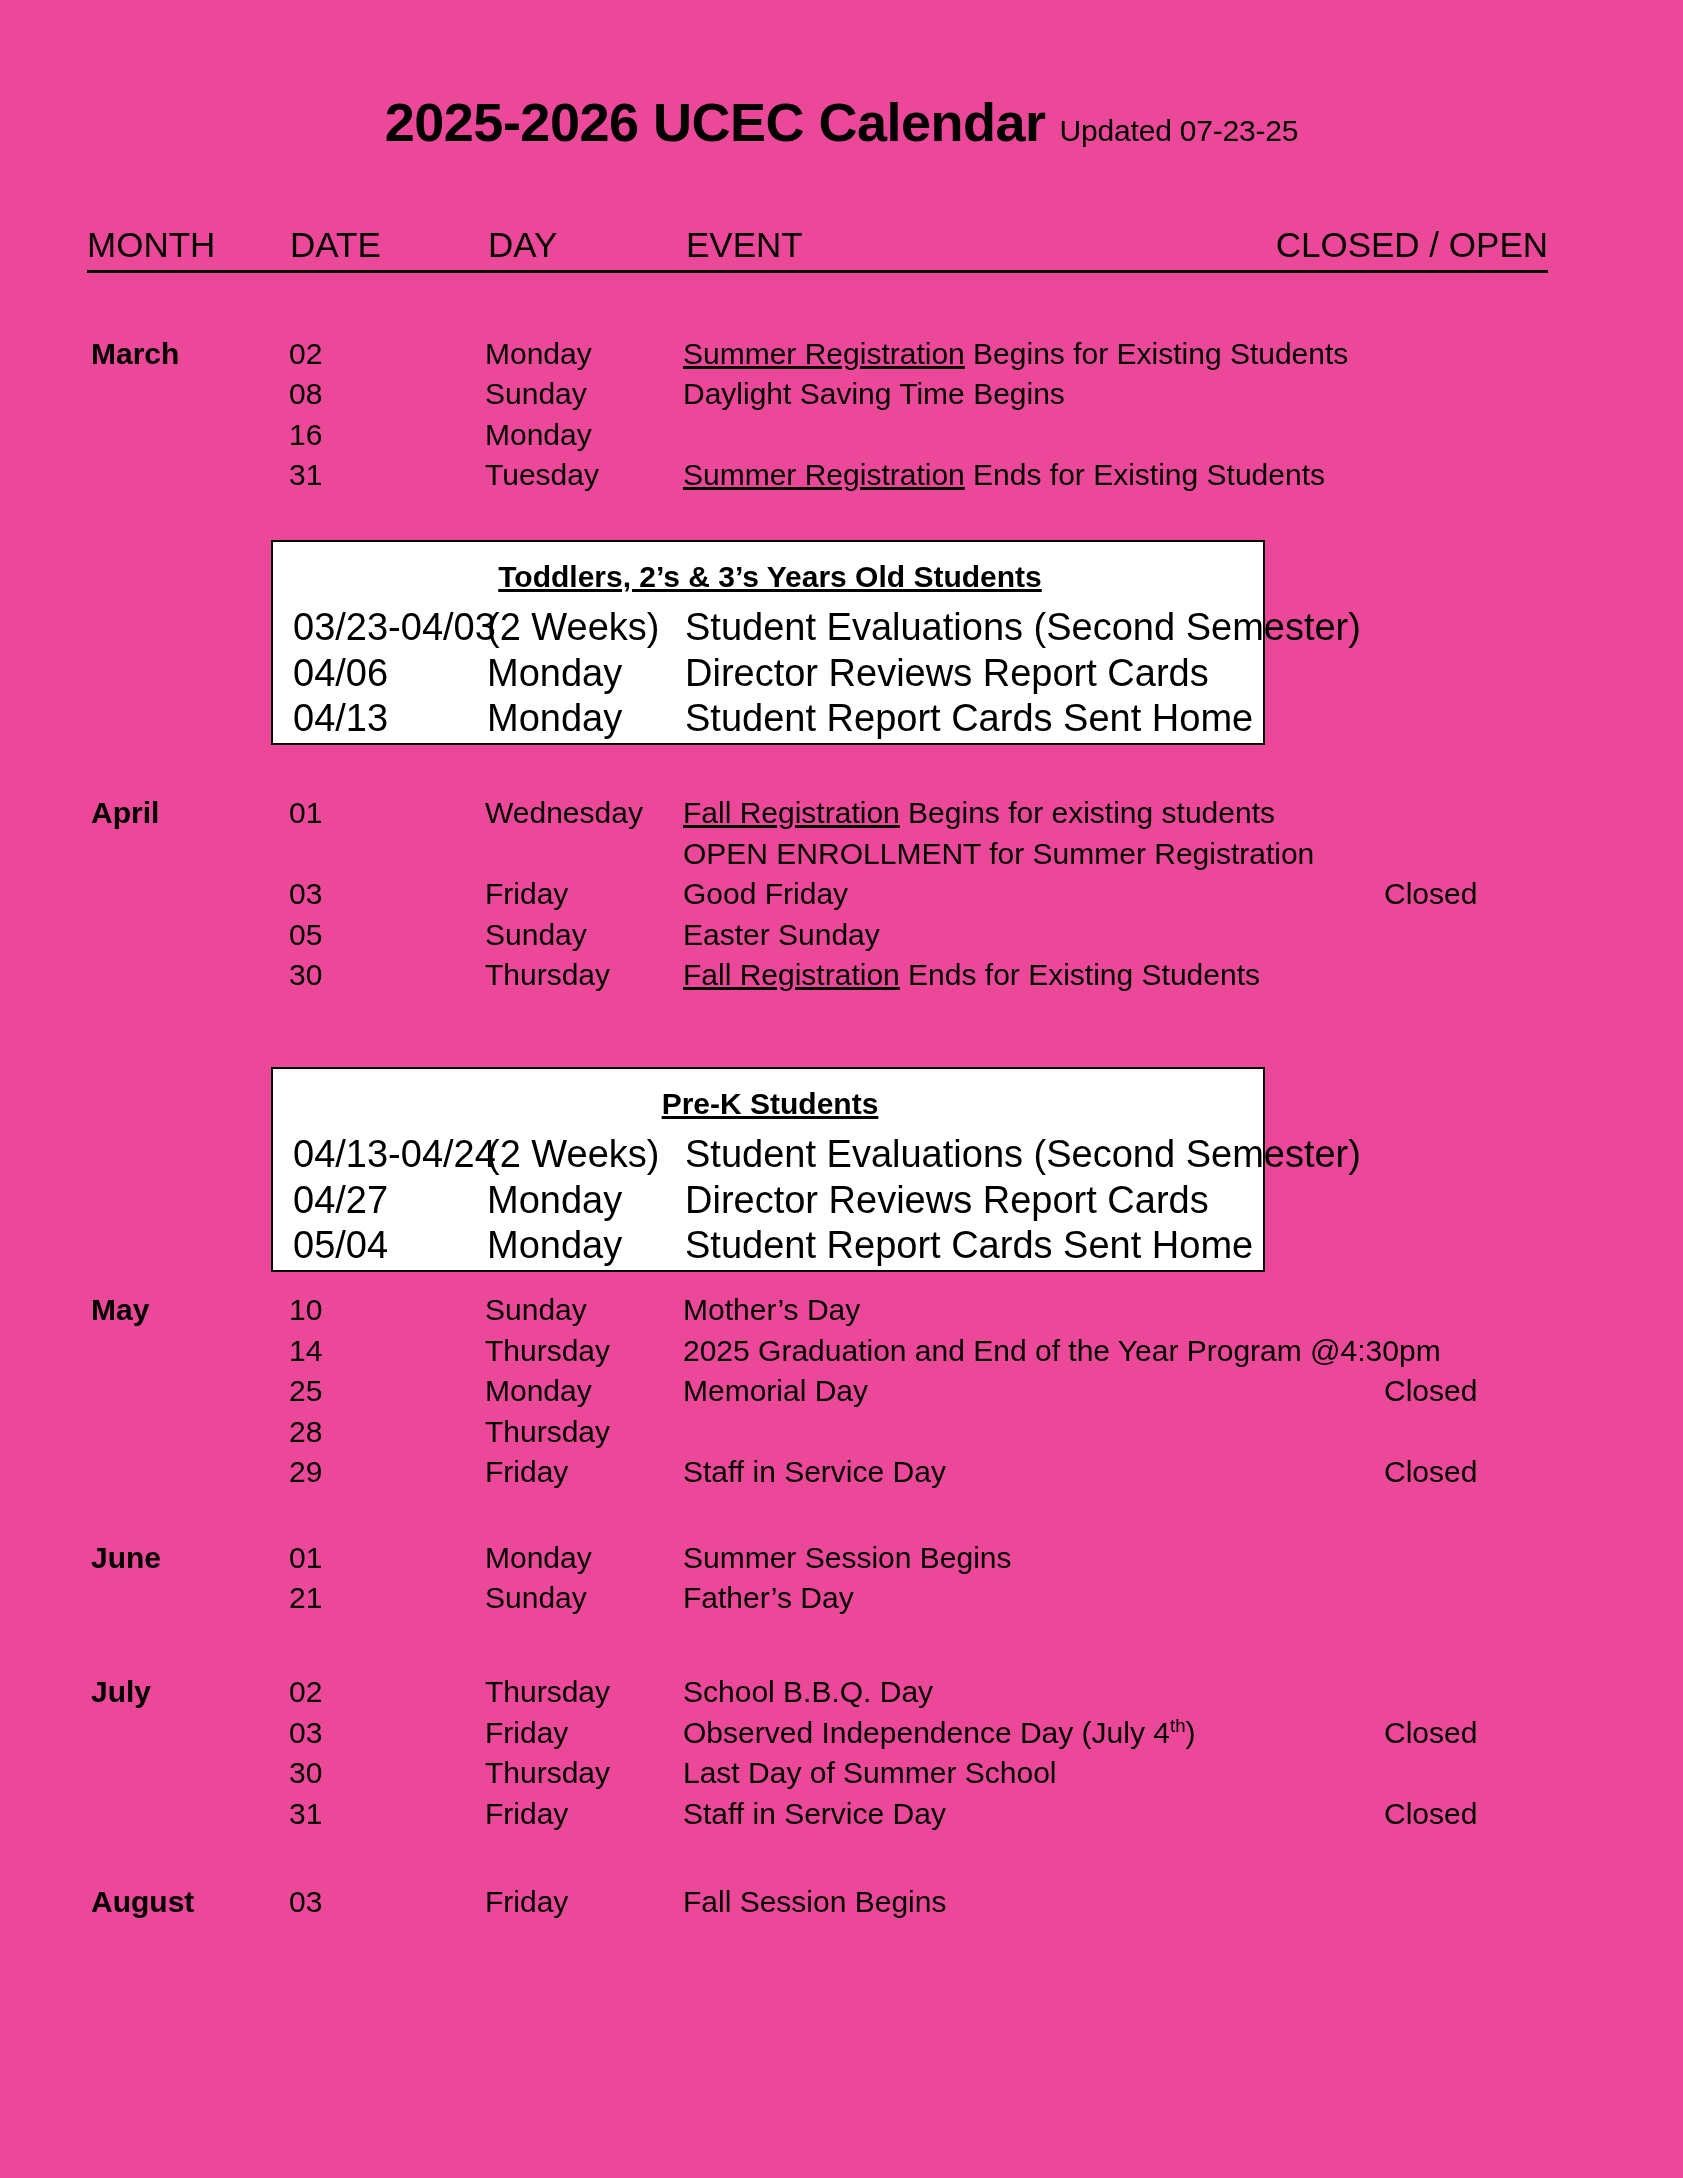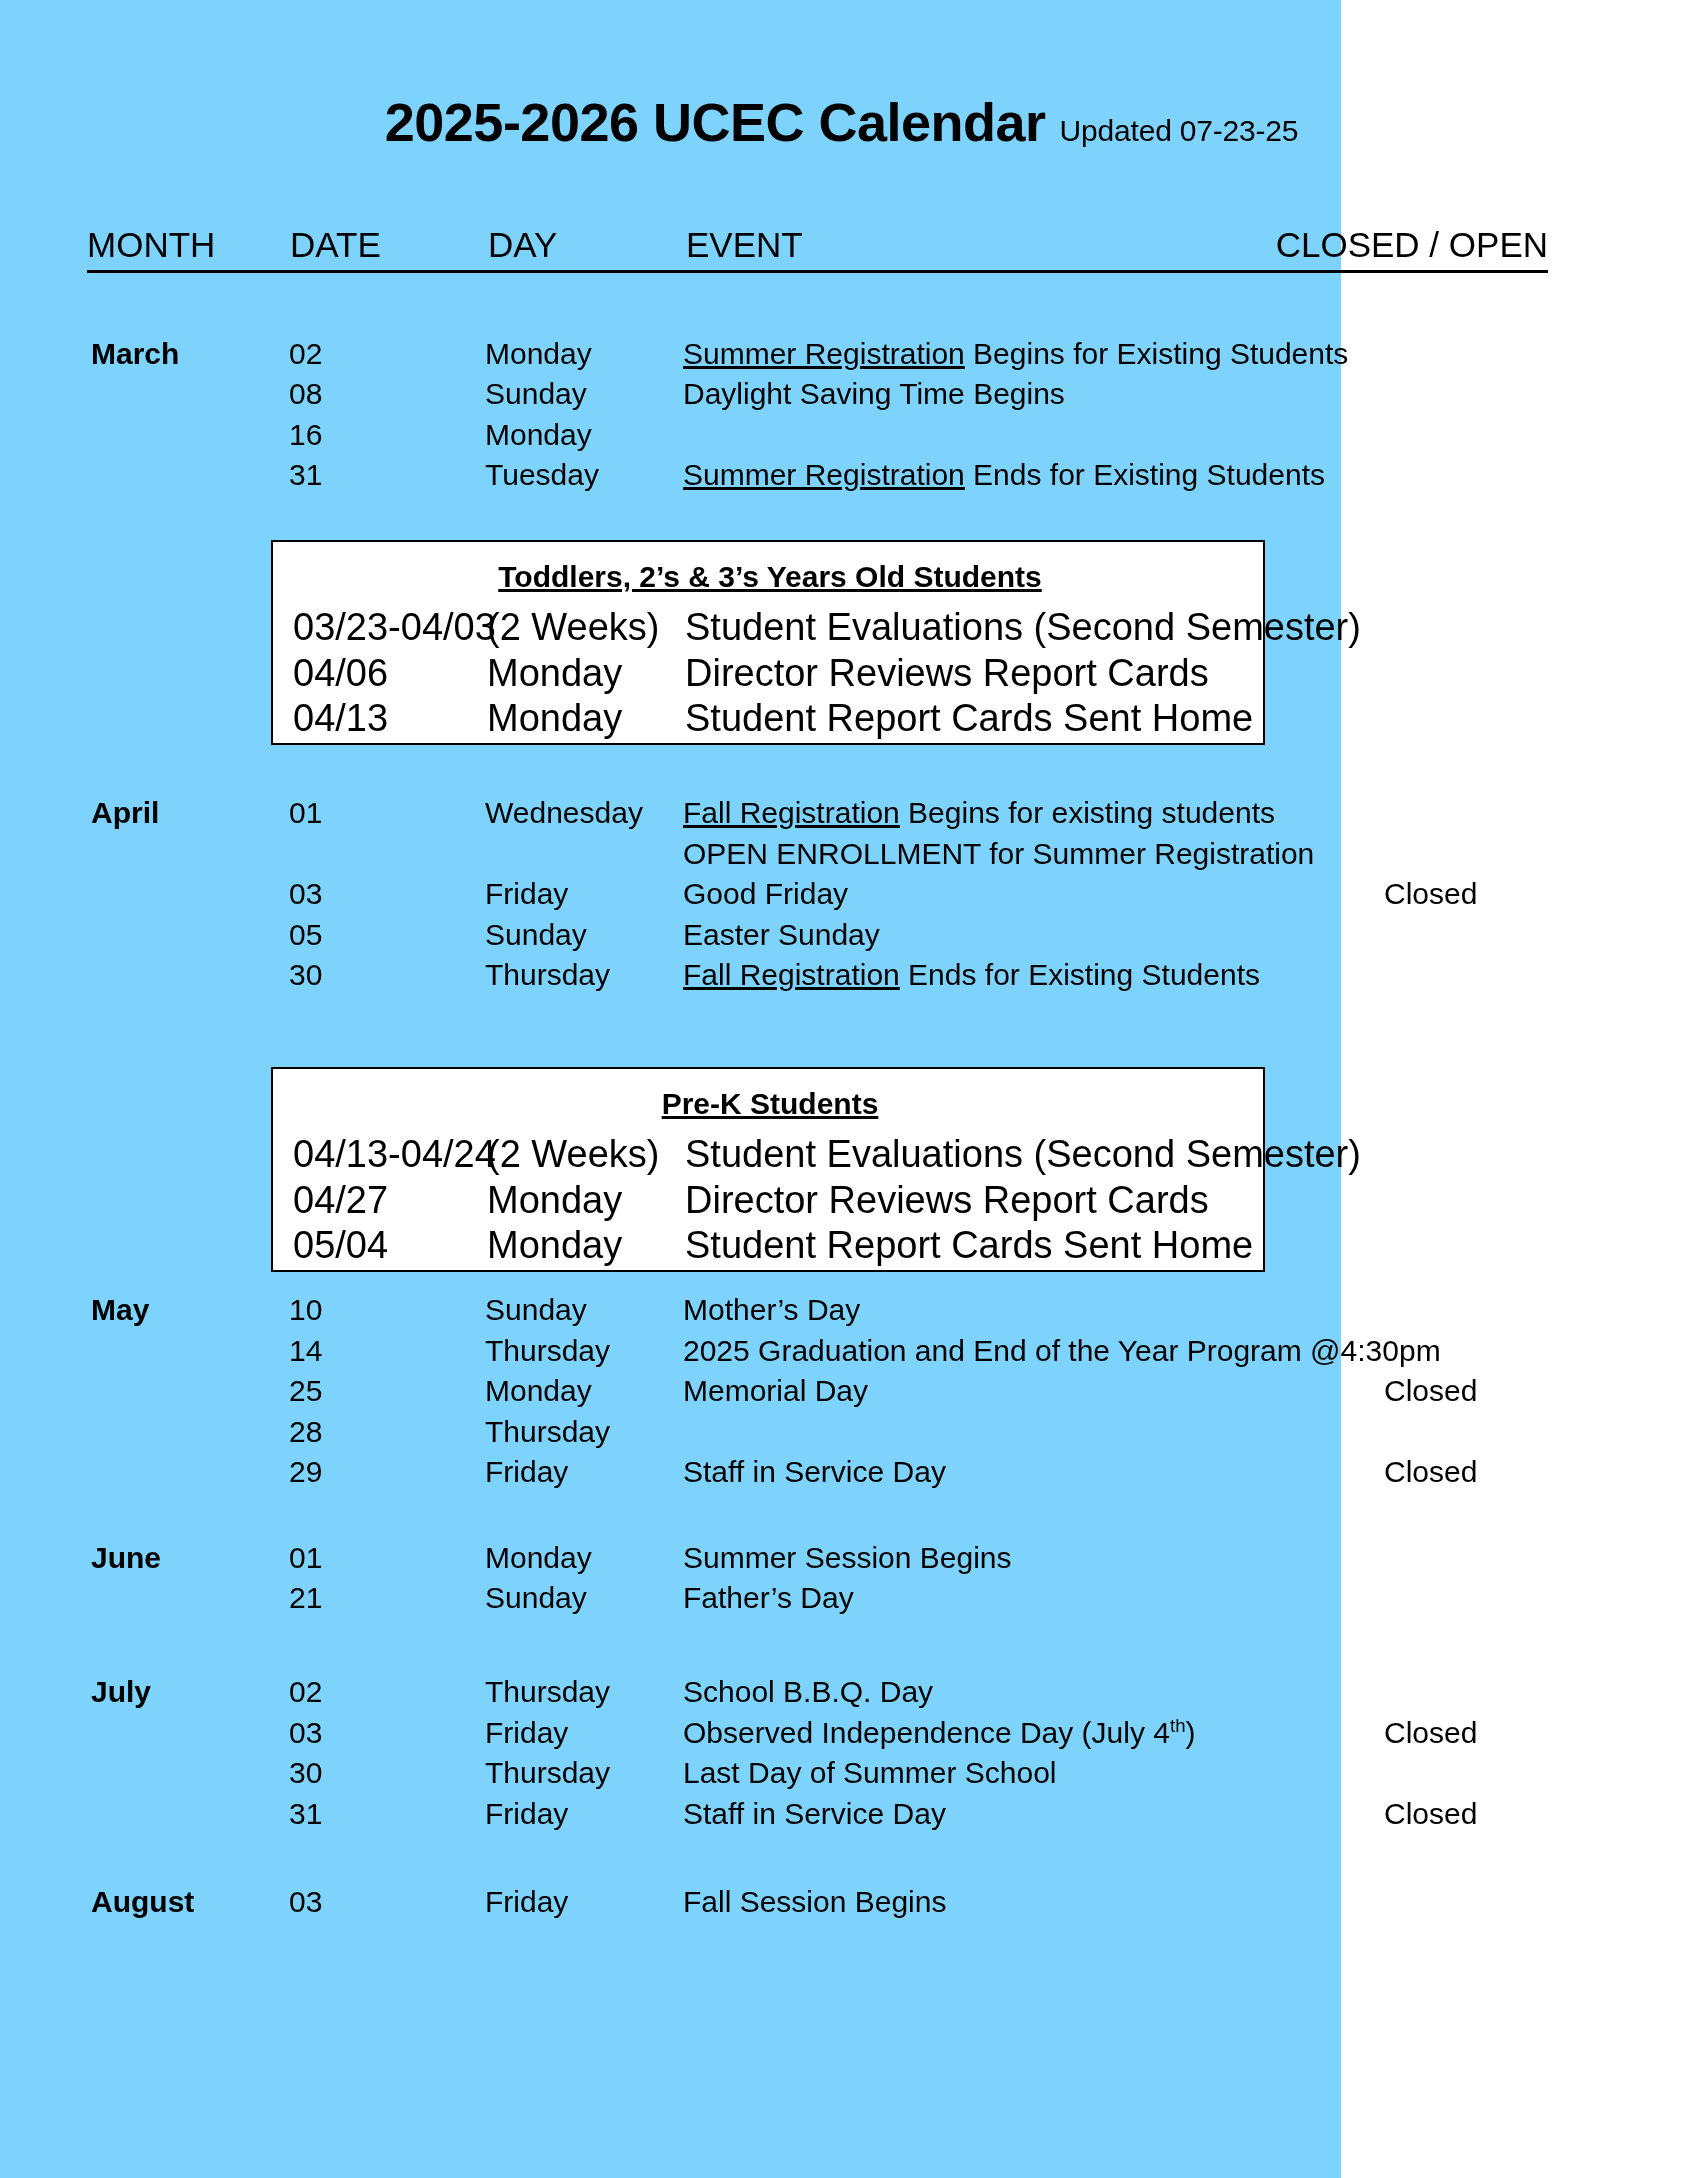--- a/index.html
+++ b/index.html
@@ -10,23 +10,23 @@
   body {
     width: 1683px;
     height: 2178px;
     font-family: "Liberation Sans", sans-serif;
     color: #000000;
     position: relative;
     overflow: hidden;
   }
   .page {
     position: relative;
-    width: 1341px;
+    width: 1683px;
     height: 2178px;
-    background: #7dd3fc;
+    background: #ec4899;
   }
 
   
   .title-row {
     position: absolute;
     left: 0;
     top: 91px;
     width: 1683px;
     text-align: center;
     white-space: nowrap;

